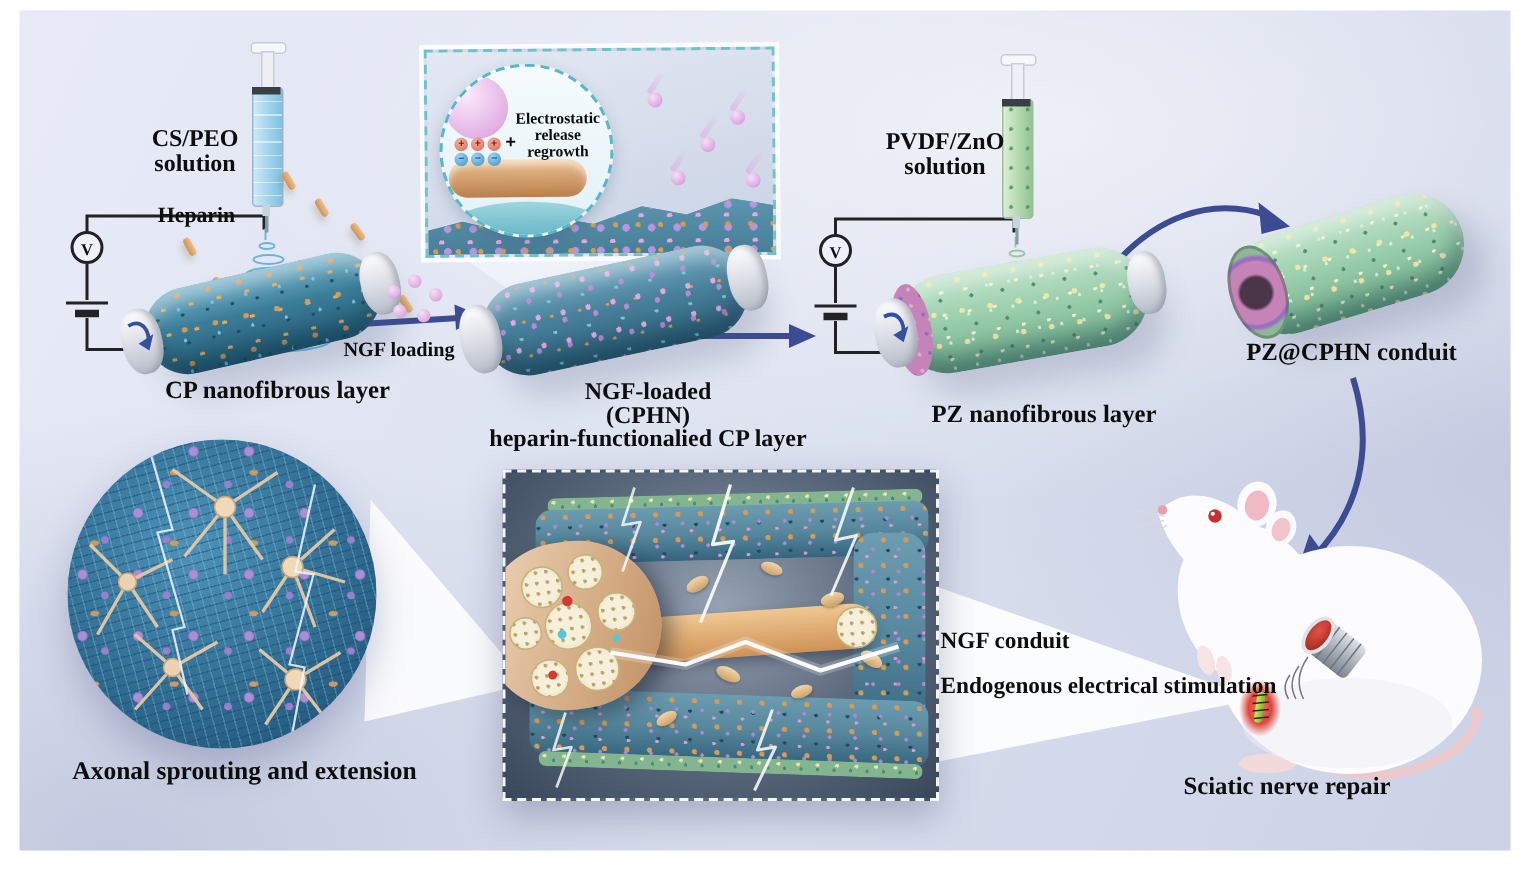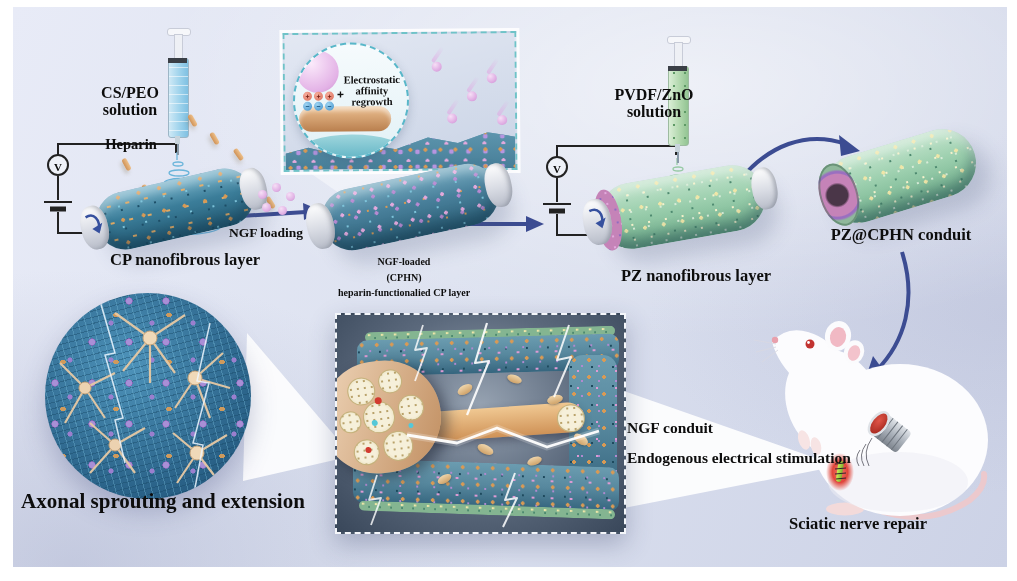--- a/index.html
+++ b/index.html
@@ -238,21 +238,21 @@
            background:radial-gradient(circle at 35% 30%,#fbeafb,#e3b2e6 70%,#c98fce)"></div>
       <div class="chg pos" style="left:8px;top:47px">+</div>
       <div class="chg pos" style="left:19px;top:47px">+</div>
       <div class="chg pos" style="left:30px;top:47px">+</div>
       <div class="abs" style="left:42px;top:43px;font:700 12px 'Liberation Sans',sans-serif;color:#111">+</div>
       <div class="chg neg" style="left:8px;top:57px">−</div>
       <div class="chg neg" style="left:19px;top:57px">−</div>
       <div class="chg neg" style="left:30px;top:57px">−</div>
       <div class="abs" style="left:46px;top:30px;width:62px;text-align:center;font-weight:700;font-size:10.5px;line-height:11px;color:#0d0d0d">
         <div>Electrostatic</div>
-        <div>affinity</div>
+        <div>release</div>
         <div>regrowth</div>
       </div>
     </div>
   </div>
 
   <div class="cyl cphn-tex" style="left:320px;top:176px;width:180px;height:62px;transform:rotate(-12deg)">
     <div class="cap" style="left:-15px;top:8px;width:27px;height:46px"></div>
     <div class="cap" style="right:-14px;top:6px;width:26px;height:44px"></div>
   </div>
 
@@ -414,30 +414,30 @@
     </g>
   </svg>
 
   <div class="lbl" style="left:130px;top:84px">
     <div>CS/PEO</div>
     <div>solution</div>
   </div>
   <div class="lbl" style="left:131px;top:136px;font-size:14.5px">Heparin</div>
   <div class="lbl" style="left:185px;top:251px;font-size:16.5px">CP nanofibrous layer</div>
   <div class="lbl" style="left:266px;top:224px;font-size:13.5px">NGF loading</div>
-  <div class="lbl" style="left:404px;top:254px;font-size:10px;line-height:15.5px">
+  <div class="lbl" style="left:432px;top:254px;font-size:16px;line-height:15.5px">
     <div>NGF-loaded</div>
     <div>(CPHN)</div>
     <div>heparin-functionalied CP layer</div>
   </div>
-  <div class="lbl" style="left:654px;top:86px">
+  <div class="lbl" style="left:630px;top:86px">
     <div>PVDF/ZnO</div>
     <div>solution</div>
   </div>
   <div class="lbl" style="left:696px;top:267px;font-size:16.5px">PZ nanofibrous layer</div>
   <div class="lbl" style="left:901px;top:226px;font-size:16.5px">PZ@CPHN conduit</div>
-  <div class="lbl" style="left:163px;top:493px;font-size:21px">Axonal sprouting and extension</div>
+  <div class="lbl" style="left:163px;top:505px;font-size:17px">Axonal sprouting and extension</div>
   <div class="lbl left" style="left:627px;top:419px;font-size:15.5px">NGF conduit</div>
   <div class="lbl left" style="left:627px;top:449px;font-size:15.5px">Endogenous electrical stimulation</div>
   <div class="lbl" style="left:858px;top:515px;font-size:16.5px">Sciatic nerve repair</div>
   <div class="lbl" style="left:58px;top:159px;font-size:11px">V</div>
   <div class="lbl" style="left:557px;top:161px;font-size:11px">V</div>
 </div>
 
 </body></html>

